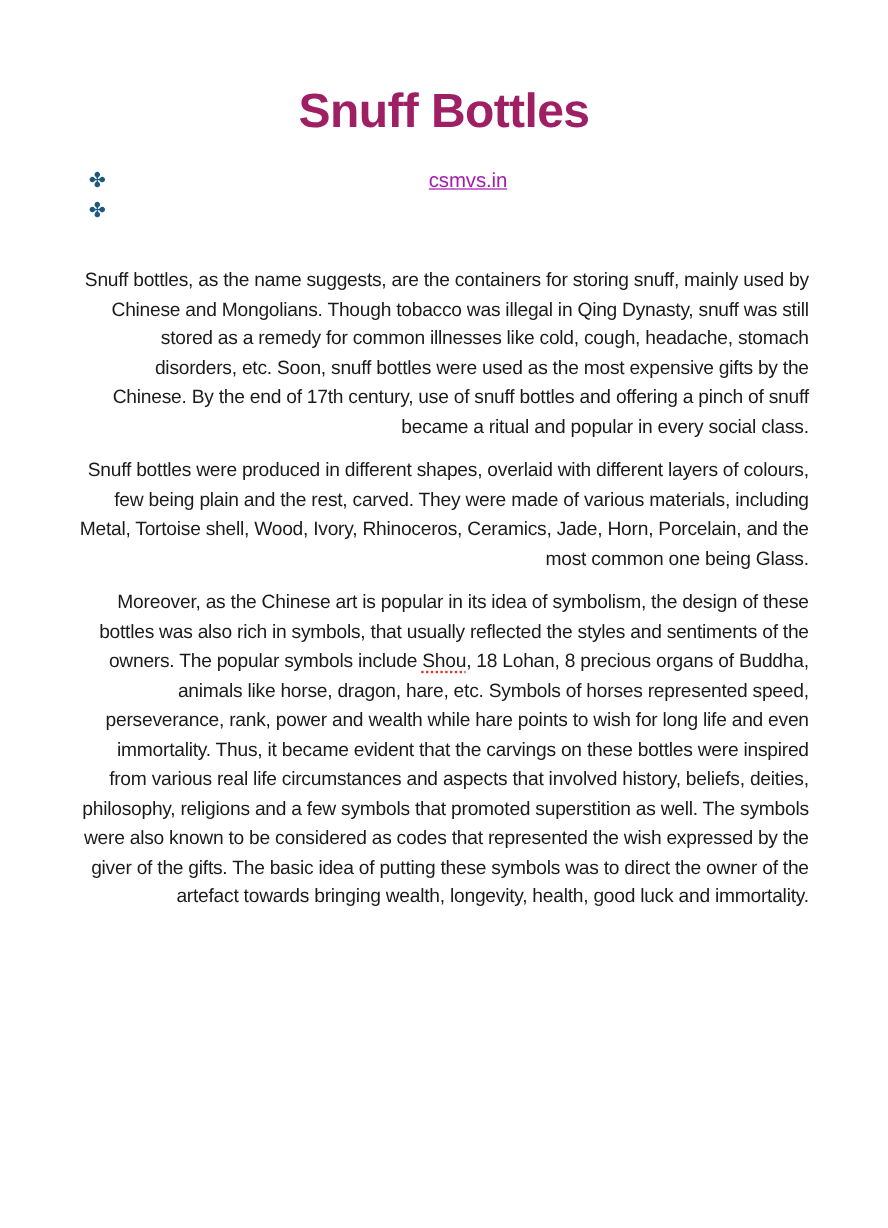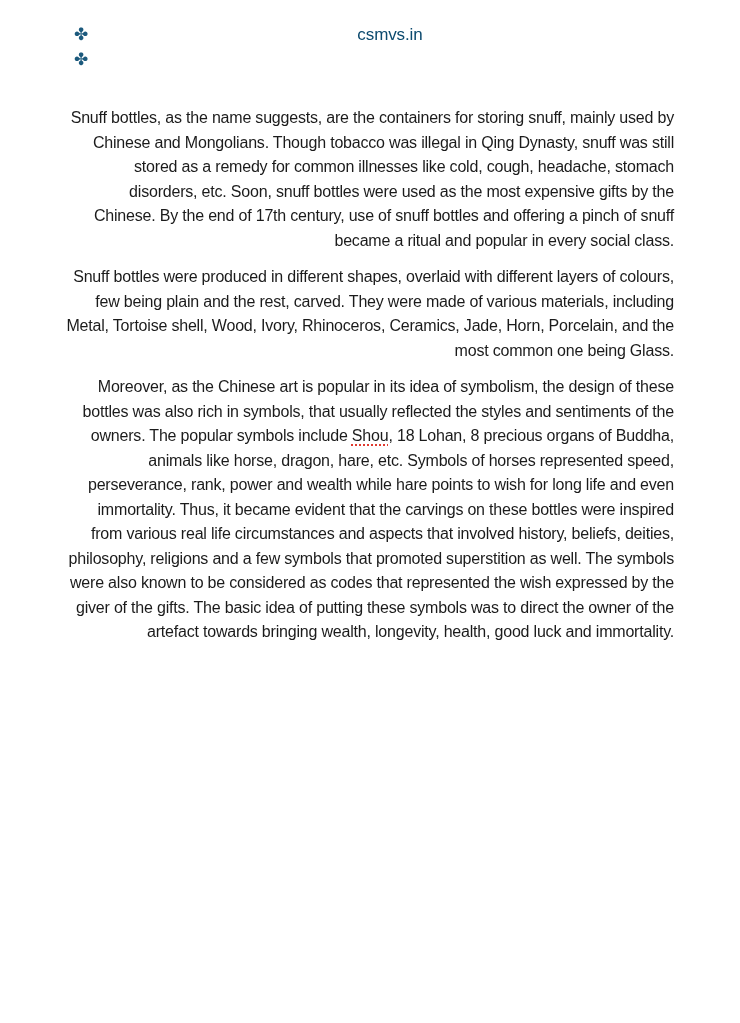--- a/index.html
+++ b/index.html
@@ -31,23 +31,24 @@
     flex: 0 0 40px;
     padding-left: 10px;
     box-sizing: border-box;
     color: #1c5a7d;
     font-size: 17px;
     line-height: 25px;
   }
   .link-text {
     flex: 1;
     text-align: center;
-    color: #0c4a6e;
+    color: #a21caf;
     font-size: 17px;
     line-height: 25px;
+    text-decoration: underline;
     letter-spacing: -0.1px;
     cursor: pointer;
   }
   .link-line { display: block; }
 
   
   .body-text { margin: 0 66px; }
   .para {
     margin: 12px 0 0 0;
     font-size: 16px;
@@ -63,20 +64,21 @@
     text-decoration-color: #e03a2f;
     text-decoration-thickness: 2px;
     text-underline-offset: 3px;
   }
 </style>
 </head>
 <body>
 
 <div class="page">
 
+  <h1 class="doc-title">Snuff Bottles</h1>
 
   <div class="links-list">
 
     <div class="link-item">
       <span class="bullet">✤</span>
       <div class="link-text">
         <span class="link-line">csmvs.in</span>
       </div>
     </div>
 

